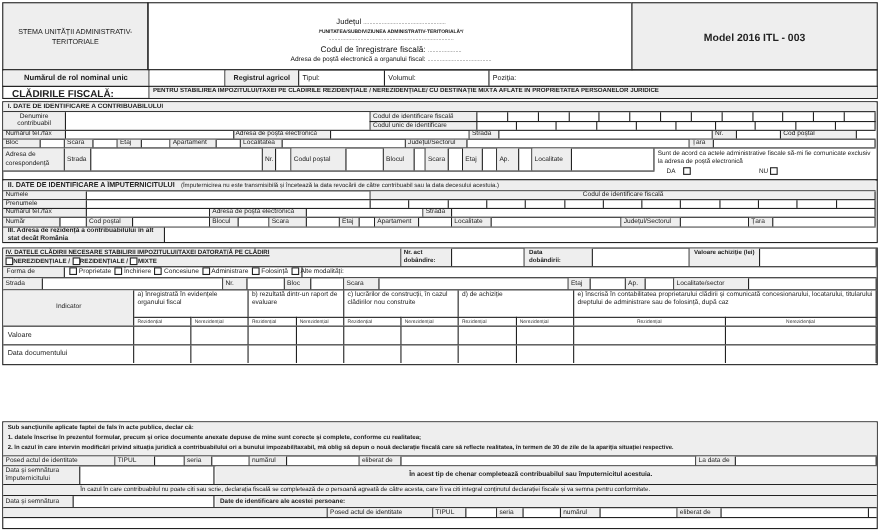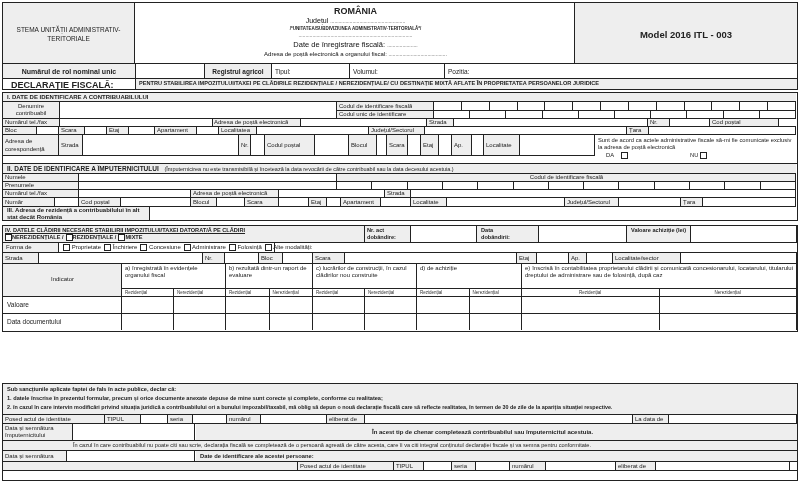--- a/index.html
+++ b/index.html
@@ -16,29 +16,28 @@
   .cb { display: inline-block; width: 7px; height: 7px; border: 1px solid #222; vertical-align: middle; background: #fff; }
   .ff { position: absolute; background: #fff; }
 </style>
 </head>
 <body>
 
 <div class="box g" style="left:2px;top:2px;width:133px;height:62px;">
   <div class="lblc" style="left:8px;top:22px;width:115px;font-size:6.5px;line-height:9px;">STEMA UNITĂȚII ADMINISTRATIV-TERITORIALE</div>
 </div>
 <div class="box" style="left:134px;top:2px;width:441px;height:62px;">
-  <div class="lblc b" style="left:0;top:3px;width:441px;font-size:9px;line-height:10px;">ROMÂNIA</div>
   <div class="abs" style="left:0;top:14px;width:441px;text-align:center;font-size:7px;line-height:8px;">
     <span>Județul</span>
     <span style="font-size:5px;">......................................................</span>
   </div>
   <div class="lblc b" style="left:0;top:23px;width:441px;font-size:4.5px;line-height:5px;">/*UNITATEA/SUBDIVIZIUNEA ADMINISTRATIV-TERITORIALĂ*/</div>
   <div class="lblc" style="left:0;top:29px;width:441px;font-size:5px;line-height:6px;">..................................................................................</div>
   <div class="abs" style="left:0;top:37px;width:441px;text-align:center;font-size:7.5px;line-height:9px;">
-    <span>Date de înregistrare fiscală:</span>
+    <span>Codul de înregistrare fiscală:</span>
     <span style="font-size:5px;">......................</span>
   </div>
   <div class="abs" style="left:0;top:48px;width:441px;text-align:center;font-size:6px;line-height:7px;">
     <span>Adresa de poștă electronică a organului fiscal:</span>
     <span style="font-size:5px;">..........................................</span>
   </div>
 </div>
 <div class="box g" style="left:574px;top:2px;width:224px;height:62px;">
   <div class="lblc b" style="left:0;top:26px;width:222px;font-size:9.5px;line-height:11px;">Model 2016 ITL - 003</div>
 </div>
@@ -53,21 +52,21 @@
   <div class="lblc b" style="left:202px;top:4px;width:66px;font-size:6.5px;">Registrul agricol</div>
   <div class="vl" style="left:268px;top:0;height:14px;"></div>
   <div class="lbl" style="left:270px;top:4px;font-size:6.5px;">Tipul:</div>
   <div class="vl" style="left:346px;top:0;height:14px;"></div>
   <div class="lbl" style="left:348px;top:4px;font-size:6.5px;">Volumul:</div>
   <div class="vl" style="left:441px;top:0;height:14px;"></div>
   <div class="lbl" style="left:443px;top:4px;font-size:6.5px;">Poziția:</div>
 </div>
 
 <div class="box" style="left:2px;top:78px;width:796px;height:12px;">
-  <div class="lbl b" style="left:6px;top:1px;font-size:9px;line-height:10px;">DECLARAȚIE FISCALĂ:</div>
+  <div class="lbl b" style="left:6px;top:1px;font-size:9px;line-height:10px;">CLĂDIRILE FISCALĂ:</div>
   <div class="vl" style="left:132px;top:0;height:10px;"></div>
   <div class="abs g" style="left:133px;top:0;width:661px;height:10px;"></div>
   <div class="lbl b" style="left:134px;top:1px;font-size:5.6px;">PENTRU STABILIREA IMPOZITULUI/TAXEI PE CLĂDIRILE REZIDENȚIALE / NEREZIDENȚIALE/ CU DESTINAȚIE MIXTĂ AFLATE ÎN PROPRIETATEA PERSOANELOR JURIDICE</div>
 </div>
 
 <div class="box" style="left:2px;top:92px;width:796px;height:72px;border-width:1.5px;">
   <div class="abs g" style="left:0;top:0;width:793px;height:8px;"></div>
   <div class="lbl b" style="left:2px;top:1px;font-size:6px;">I. DATE DE IDENTIFICARE A CONTRIBUABILULUI</div>
   <div class="hl" style="left:0;top:8px;width:793px;"></div>
 

